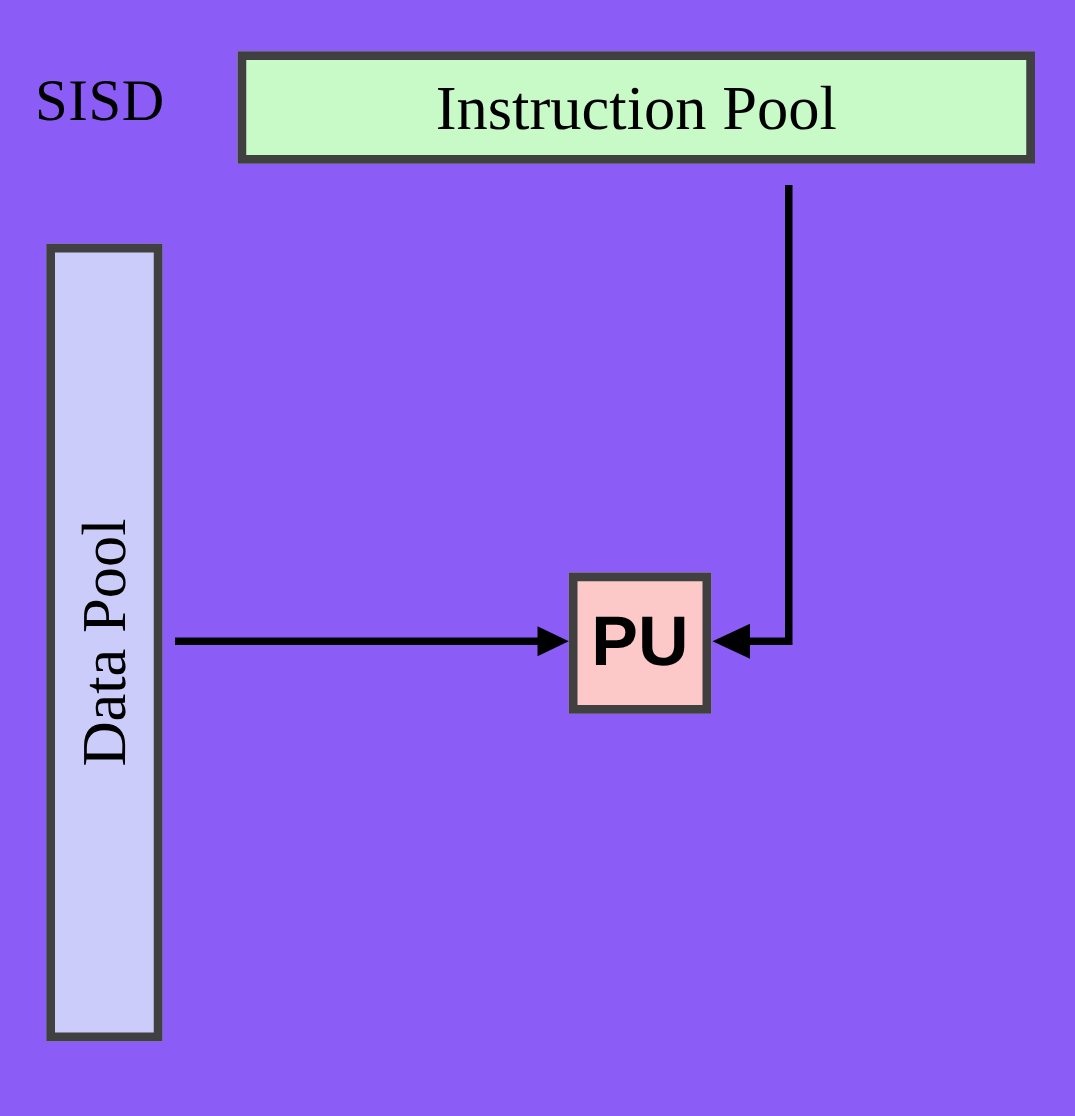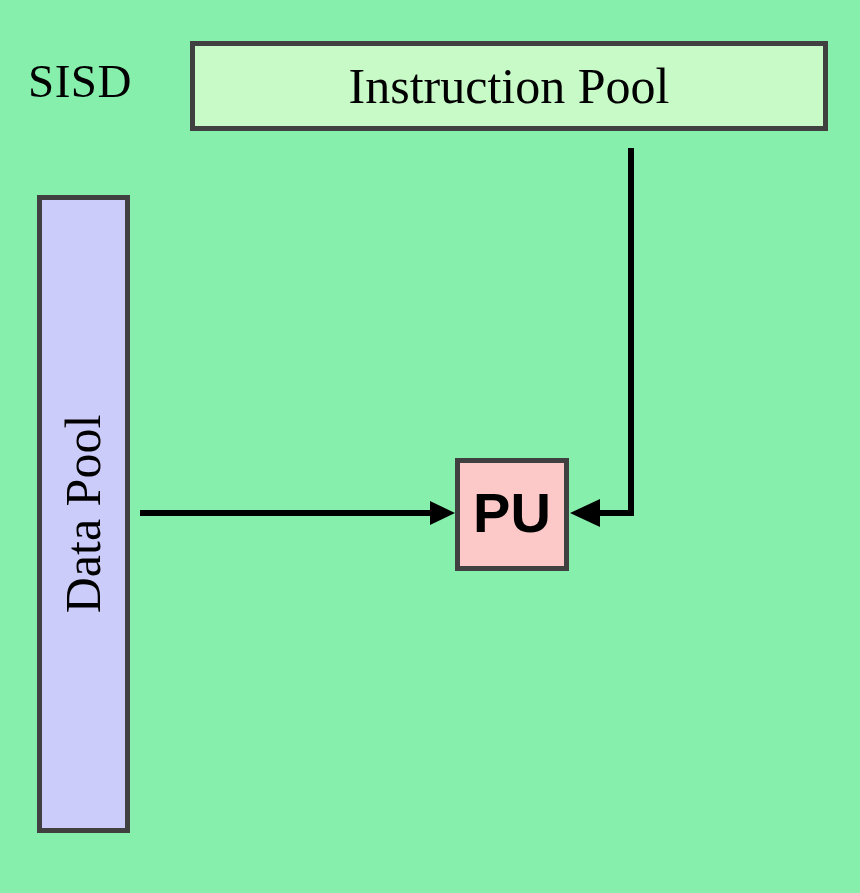--- a/index.html
+++ b/index.html
@@ -9,29 +9,29 @@
   }
   body {
     background: #ffffff;
     font-family: "Liberation Serif", serif;
   }
 
   #diagram-canvas {
     position: relative;
     width: 860px;
     height: 893px;
-    background: #86efac;
+    background: #8b5cf6;
     overflow: hidden;
   }
 
   
   .node-box {
     position: absolute;
     box-sizing: border-box;
-    border: 5px solid #404040;
+    border: 7px solid #404040;
     display: flex;
     align-items: center;
     justify-content: center;
   }
 
   
   #arch-label {
     position: absolute;
     left: 28px;
     top: 58px;

